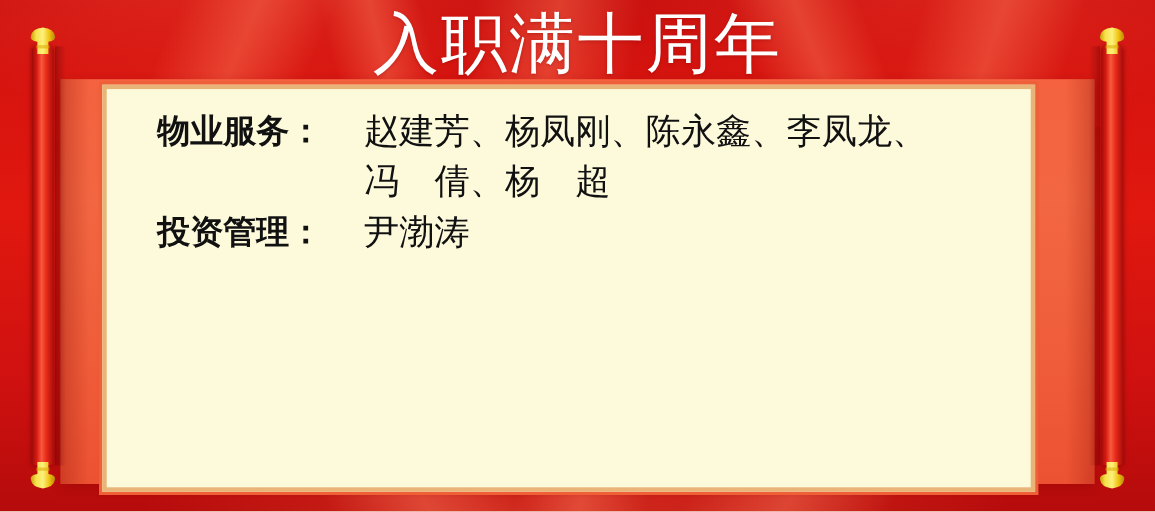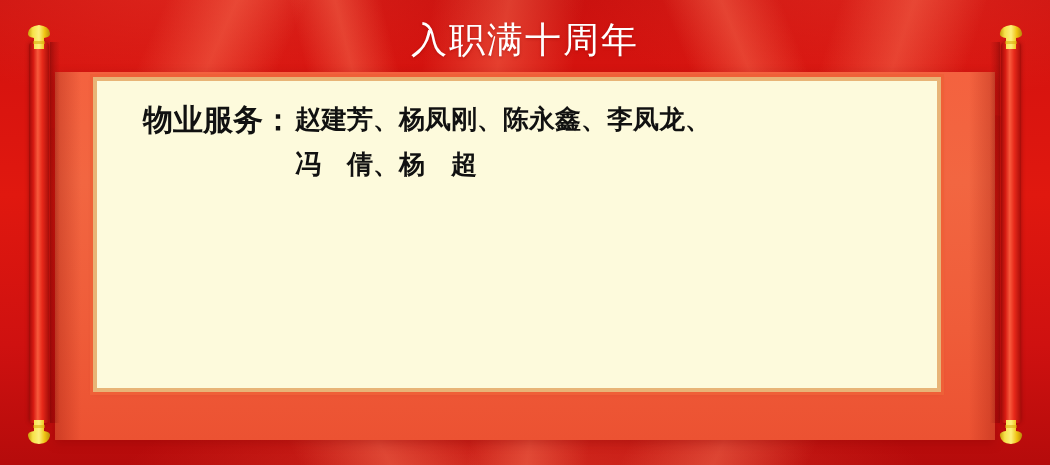--- a/index.html
+++ b/index.html
@@ -37,21 +37,21 @@
   .f9 { left:60px;  top:120px; width:120px; height:260px; transform:rotate(-8deg);
         background:linear-gradient(90deg, rgba(120,0,0,0) 0%, rgba(120,0,0,.30) 50%, rgba(120,0,0,0) 100%); }
   .f10{ left:880px; top:110px; width:130px; height:250px; transform:rotate(7deg);
         background:linear-gradient(90deg, rgba(120,0,0,0) 0%, rgba(120,0,0,.28) 50%, rgba(120,0,0,0) 100%); }
 
   
   #title {
     position:absolute; left:0; top:14px; width:1050px;
     text-align:center;
     color:#ffffff;
-    font-size:36px;
+    font-size:60px;
     line-height:52px;
     letter-spacing:2px;
     font-weight:400;
     text-shadow:0 1px 3px rgba(120,0,0,.35);
     white-space:nowrap;
   }
 
   
   #sheet {
     position:absolute;
@@ -66,21 +66,21 @@
   }
   #sheet:after {
     content:""; position:absolute; right:0; top:0; width:26px; height:100%;
     background:linear-gradient(270deg, rgba(150,20,10,.32) 0%, rgba(150,20,10,0) 100%);
   }
 
   
   #panel {
     position:absolute;
     left:93px; top:77px;
-    width:848px; height:315px;
+    width:848px; height:370px;
     background:#fdfadc;
     border:4px solid #e8b477;
     box-shadow:0 0 0 3px #ef6038, 0 1px 4px rgba(130,30,10,.25);
   }
 
   
   #rows { position:absolute; left:0; top:0; width:100%; padding:16px 0 0 0; }
   .row {
     display:flex;
     align-items:flex-start;
@@ -90,27 +90,28 @@
     flex:0 0 auto;
     font-size:30px;
     line-height:45px;
     font-weight:bold;
     color:#111111;
     letter-spacing:0px;
     white-space:pre;
   }
   .row-names {
     flex:1 1 auto;
-    font-size:26px;
+    font-size:32px;
     line-height:45px;
-    font-weight:700;
+    font-weight:400;
     color:#111111;
     white-space:pre-line;
     padding-left:2px;
     max-width:588px;
+    margin-left:36px;
   }
 
   
   .rod { position:absolute; top:20px; width:26px; height:425px; }
   .rod .bar {
     position:absolute; left:3px; top:22px;
     width:20px; height:381px;
     border-radius:4px;
     background:linear-gradient(90deg,#9e0b08 0%, #d61a12 22%, #f85a3c 44%, #e8291a 66%, #a70d09 100%);
     box-shadow:0 0 4px rgba(90,0,0,.45);
@@ -151,20 +152,24 @@
   <div id="panel">
     <div id="rows">
 
       <div class="row">
         <div class="row-label">物业服务：</div>
         <div class="row-names">赵建芳、杨凤刚、陈永鑫、李凤龙、
 冯　倩、杨　超</div>
       </div>
 
 
+      <div class="row">
+        <div class="row-label">投资管理：</div>
+        <div class="row-names">尹渤涛</div>
+      </div>
 
     </div>
   </div>
 
   <div class="rod rod-left">
     <div class="rod-shadow"></div>
     <div class="bar"></div>
     <div class="cap top">
       <svg width="26" height="26" viewBox="0 0 26 26">
         <defs>

